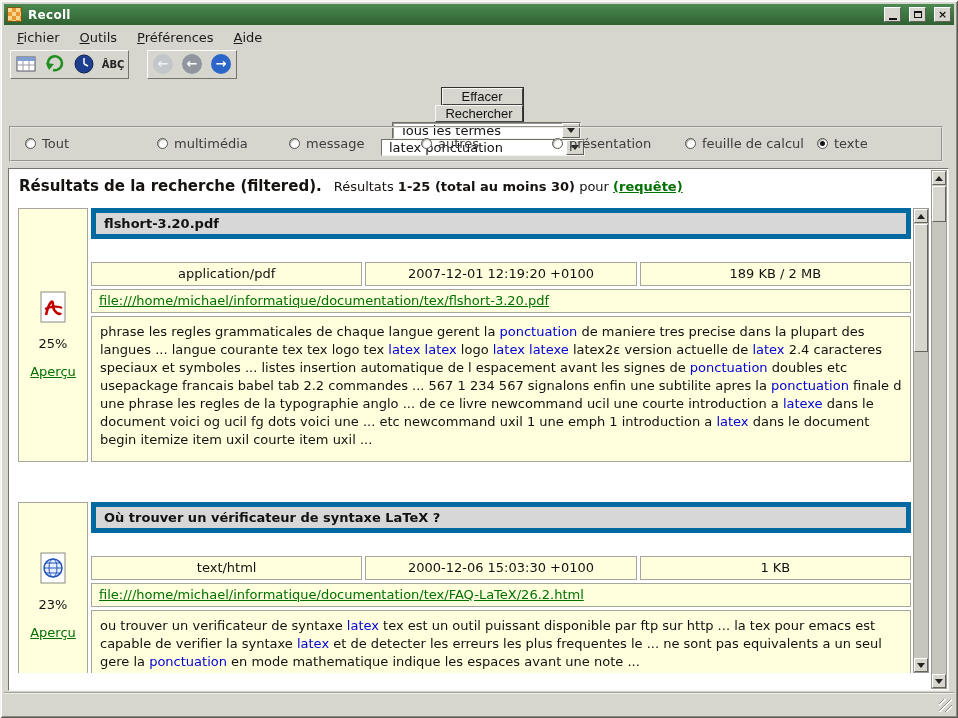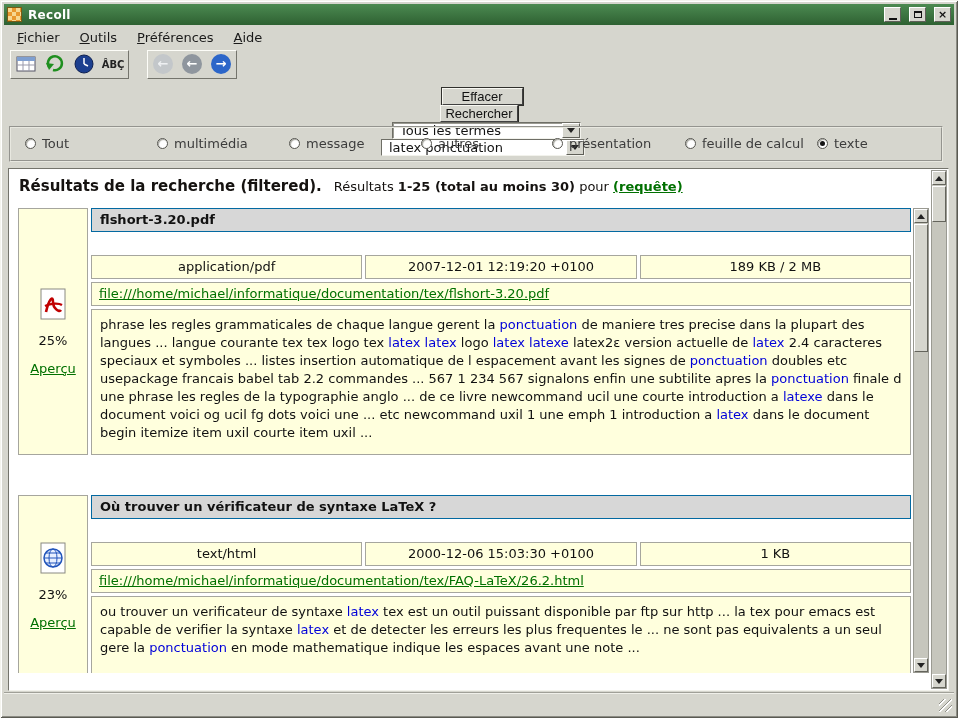--- a/index.html
+++ b/index.html
@@ -60,21 +60,21 @@
   .nav-blue { background:#2c66c9; }
 
   
   .search-row { position:absolute; left:8px; right:8px; top:88px; height:27px; display:flex; align-items:center;flex-direction:column; }
   .btn {
     height:25px; padding:0 12px; background:#d6d6ce; color:#111; font-size:13px;
     border:1px solid; border-color:#f8f8f2 #404040 #404040 #f8f8f2;
     box-shadow:1px 1px 0 #2a2a26; display:flex; align-items:center;
   }
   .btn-clear { margin-left:6px; width:81px; justify-content:center; box-shadow:0 0 0 1px #30302c, 1px 1px 0 #20201c; }
-  .btn-search { width:78px; justify-content:center; }
+  .btn-search { width:88px; justify-content:center; }
   .combo {
     height:24px; background:#fff; display:flex; align-items:flex-end;
     border:1px solid; border-color:#6e6e66 #f2f2ec #f2f2ec #6e6e66;
     box-shadow: inset 1px 1px 0 #9a9a92;
   }
   .combo-mode { margin-left:15px; width:189px; }
   .combo-query { margin-left:8px; flex:1; }
   .combo-text { flex:1; padding:0 7px; white-space:nowrap; overflow:hidden; }
   .combo-input { flex:1; border:0; outline:0; padding:0 7px; font:13px "DejaVu Sans","Liberation Sans",sans-serif; color:#111; background:#fff; }
   .combo-arrow {
@@ -110,21 +110,21 @@
   .results-list { position:absolute; left:9px; top:39px; right:37px; bottom:17px; overflow:hidden; }
 
   .result { display:flex; gap:3px; margin-bottom:40px; }
   .result-side {
     width:70px; background:#ffffdd; border:1px solid #a6a69e;
     display:flex; flex-direction:column; align-items:center; justify-content:center; gap:13px;
   }
   .relevance { color:#111; }
   .preview-link { color:#007000; text-decoration:underline; cursor:pointer; }
   .result-main { flex:1; display:flex; flex-direction:column; gap:3px; }
-  .r-title { background:#d7d7d7; border:1px solid #0369a1; font-weight:bold; padding:3px 8px; min-height:24px; }
+  .r-title { background:#d7d7d7; border:5px solid #0369a1; font-weight:bold; padding:3px 8px; min-height:24px; }
   .r-meta { display:flex; gap:3px; }
   .r-meta .meta-cell { flex:1; background:#ffffdd; border:1px solid #a6a69e; text-align:center; padding:3px 0; min-height:24px;margin-top:20px; }
   .r-url { background:#ffffdd; border:1px solid #a6a69e; padding:3px 7px; min-height:24px; white-space:nowrap; overflow:hidden; }
   .r-url a { color:#007000; text-decoration:underline; cursor:pointer; }
   .r-abstract { background:#ffffdd; border:1px solid #a6a69e; padding:6px 8px; line-height:18px; color:#111; }
   .abs-tall { min-height:146px; }
   .abs-short { min-height:80px; }
   .hl { color:#0000d8; }
 
   

